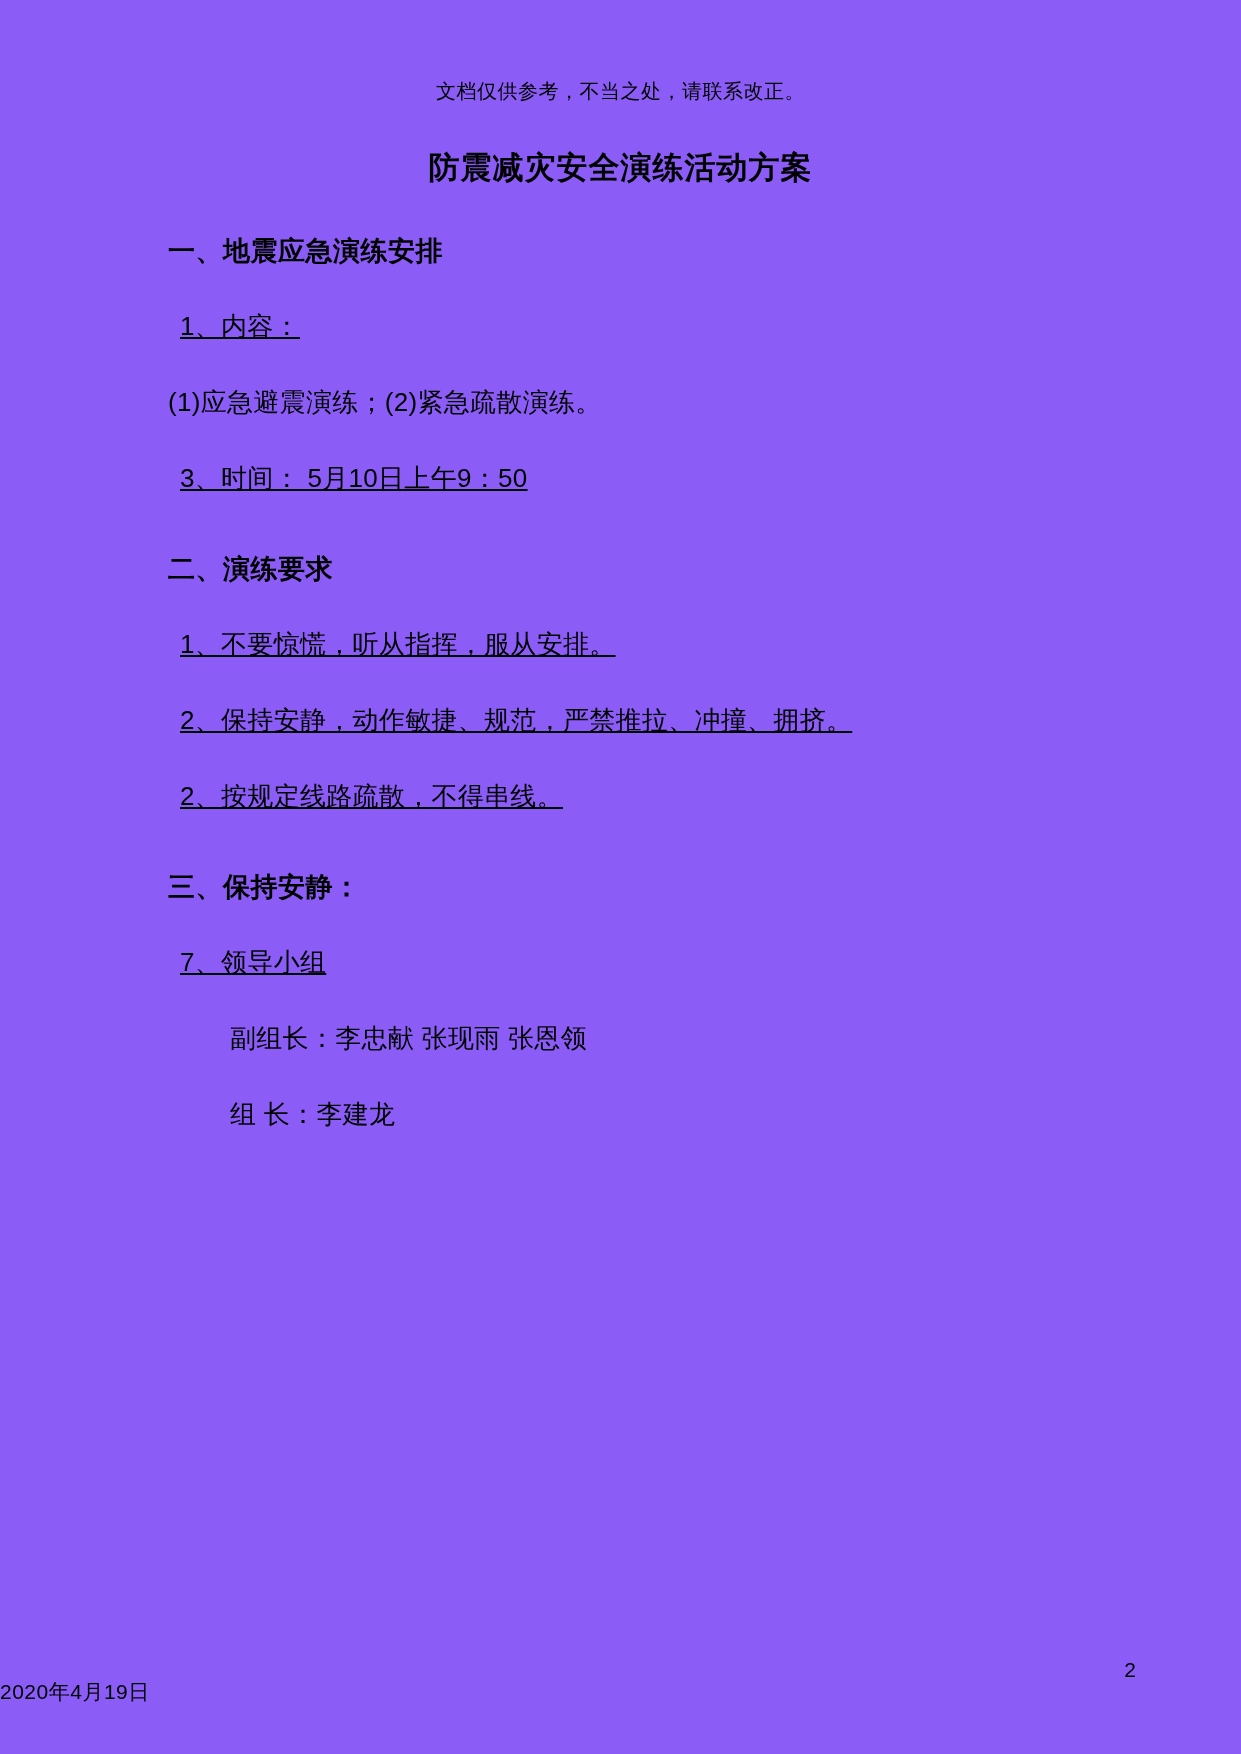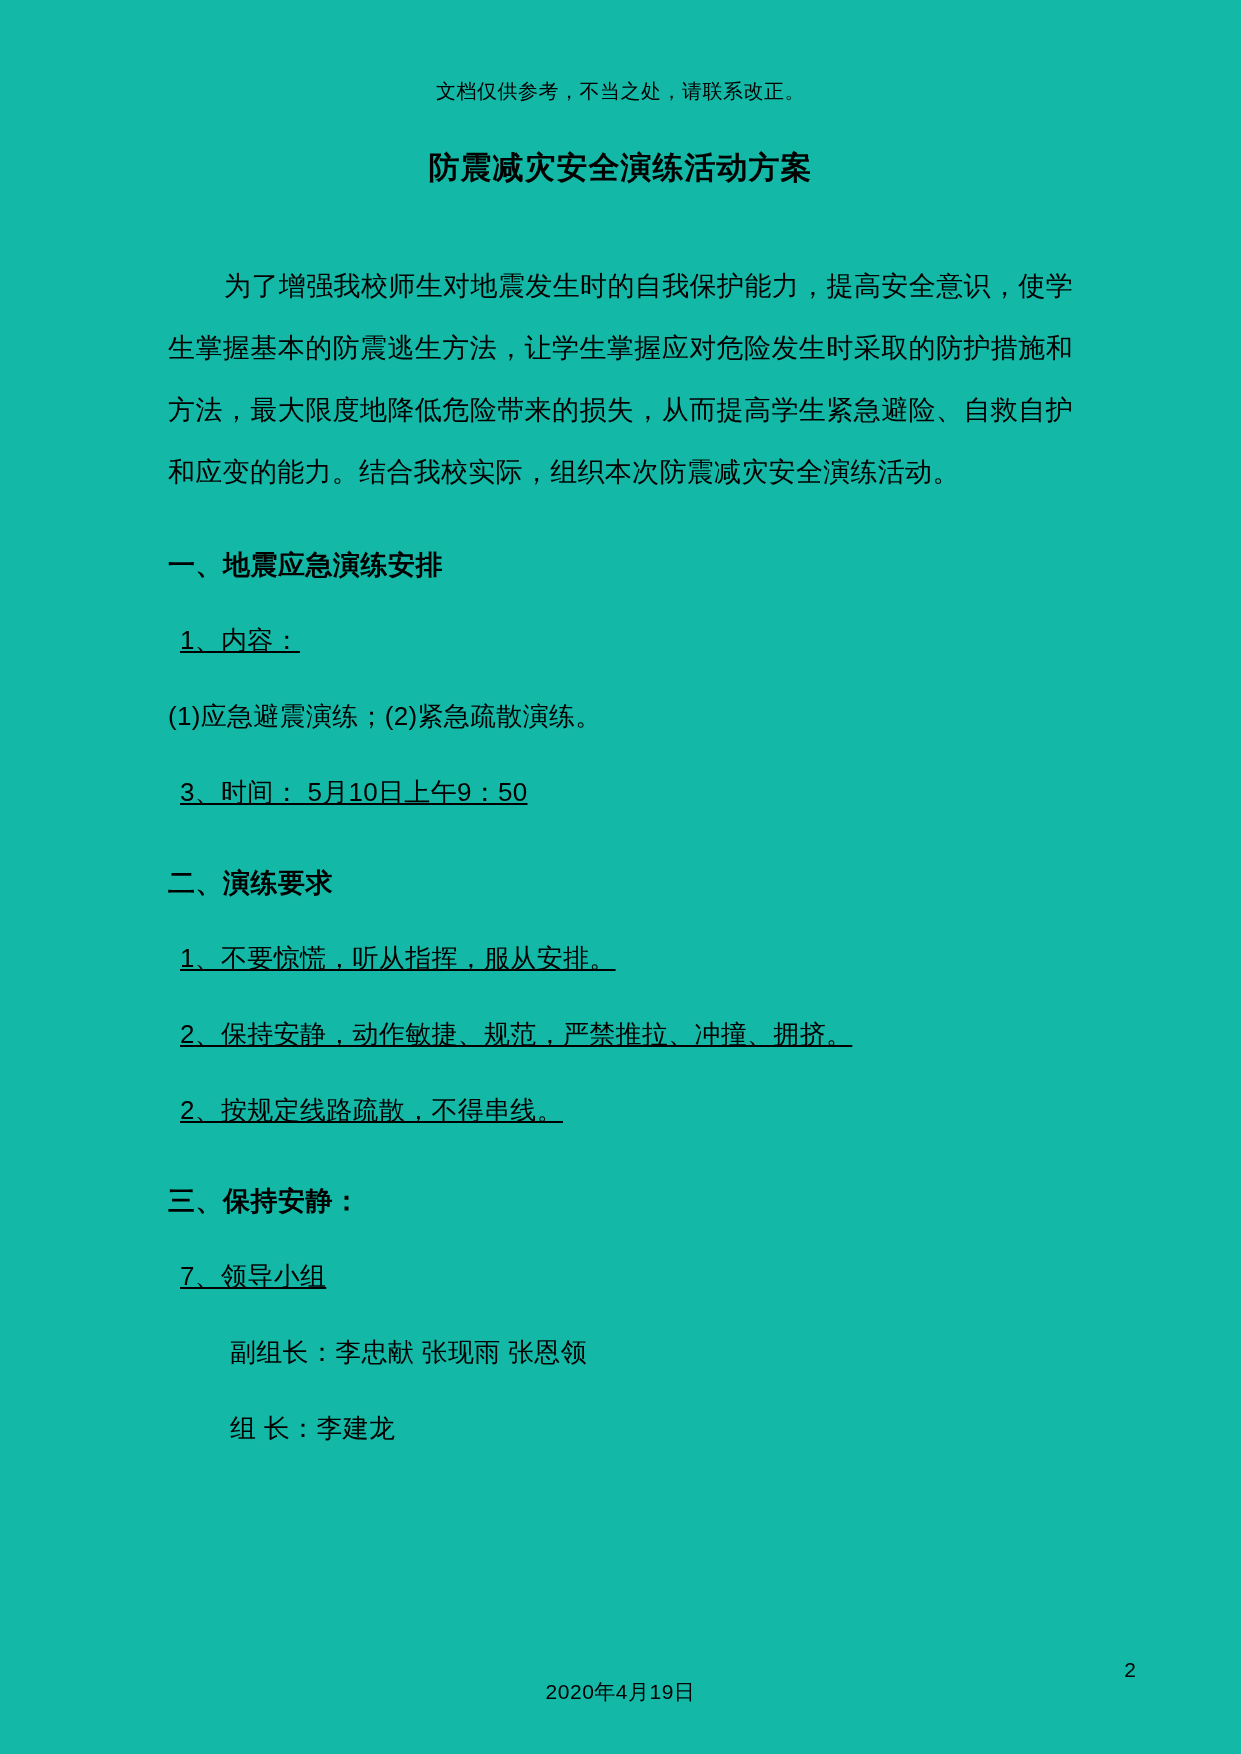--- a/index.html
+++ b/index.html
@@ -9,21 +9,21 @@
   }
   body {
     font-family: "Liberation Sans", "DejaVu Sans", sans-serif;
     color: #000000;
   }
   .page {
     position: relative;
     width: 1241px;
     height: 1754px;
     margin: 0 auto;
-    background: #14b8a6;
+    background: #8b5cf6;
     box-sizing: border-box;
     padding: 0;
     overflow: hidden;
   }
   .content {
     position: absolute;
     left: 168px;
     top: 0;
     width: 905px;
   }
@@ -73,37 +73,35 @@
     right: 105px;
     bottom: 72px;
     font-size: 21px;
     color: #000;
   }
   .footer-date {
     position: absolute;
     left: 0;
     right: 0;
     bottom: 48px;
-    text-align: center;
     font-size: 21px;
     color: #000;
     letter-spacing: 0.5px;
   }
 </style>
 </head>
 <body>
 
 <div class="page">
   <div class="content">
 
     <div class="disclaimer">文档仅供参考，不当之处，请联系改正。</div>
 
     <div class="doc-title">防震减灾安全演练活动方案</div>
 
-    <p class="body-para">为了增强我校师生对地震发生时的自我保护能力，提高安全意识，使学生掌握基本的防震逃生方法，让学生掌握应对危险发生时采取的防护措施和方法，最大限度地降低危险带来的损失，从而提高学生紧急避险、自救自护和应变的能力。结合我校实际，组织本次防震减灾安全演练活动。</p>
 
     <div class="section-heading">一、地震应急演练安排</div>
     <div class="item-line indent-1">1、内容：</div>
     <div class="item-line indent-0">(1)应急避震演练；(2)紧急疏散演练。</div>
     <div class="item-line indent-1">3、时间： 5月10日上午9：50</div>
 
     <div class="section-heading">二、演练要求</div>
     <div class="item-line indent-1">1、不要惊慌，听从指挥，服从安排。</div>
     <div class="item-line indent-1">2、保持安静，动作敏捷、规范，严禁推拉、冲撞、拥挤。</div>
     <div class="item-line indent-1">2、按规定线路疏散，不得串线。</div>

